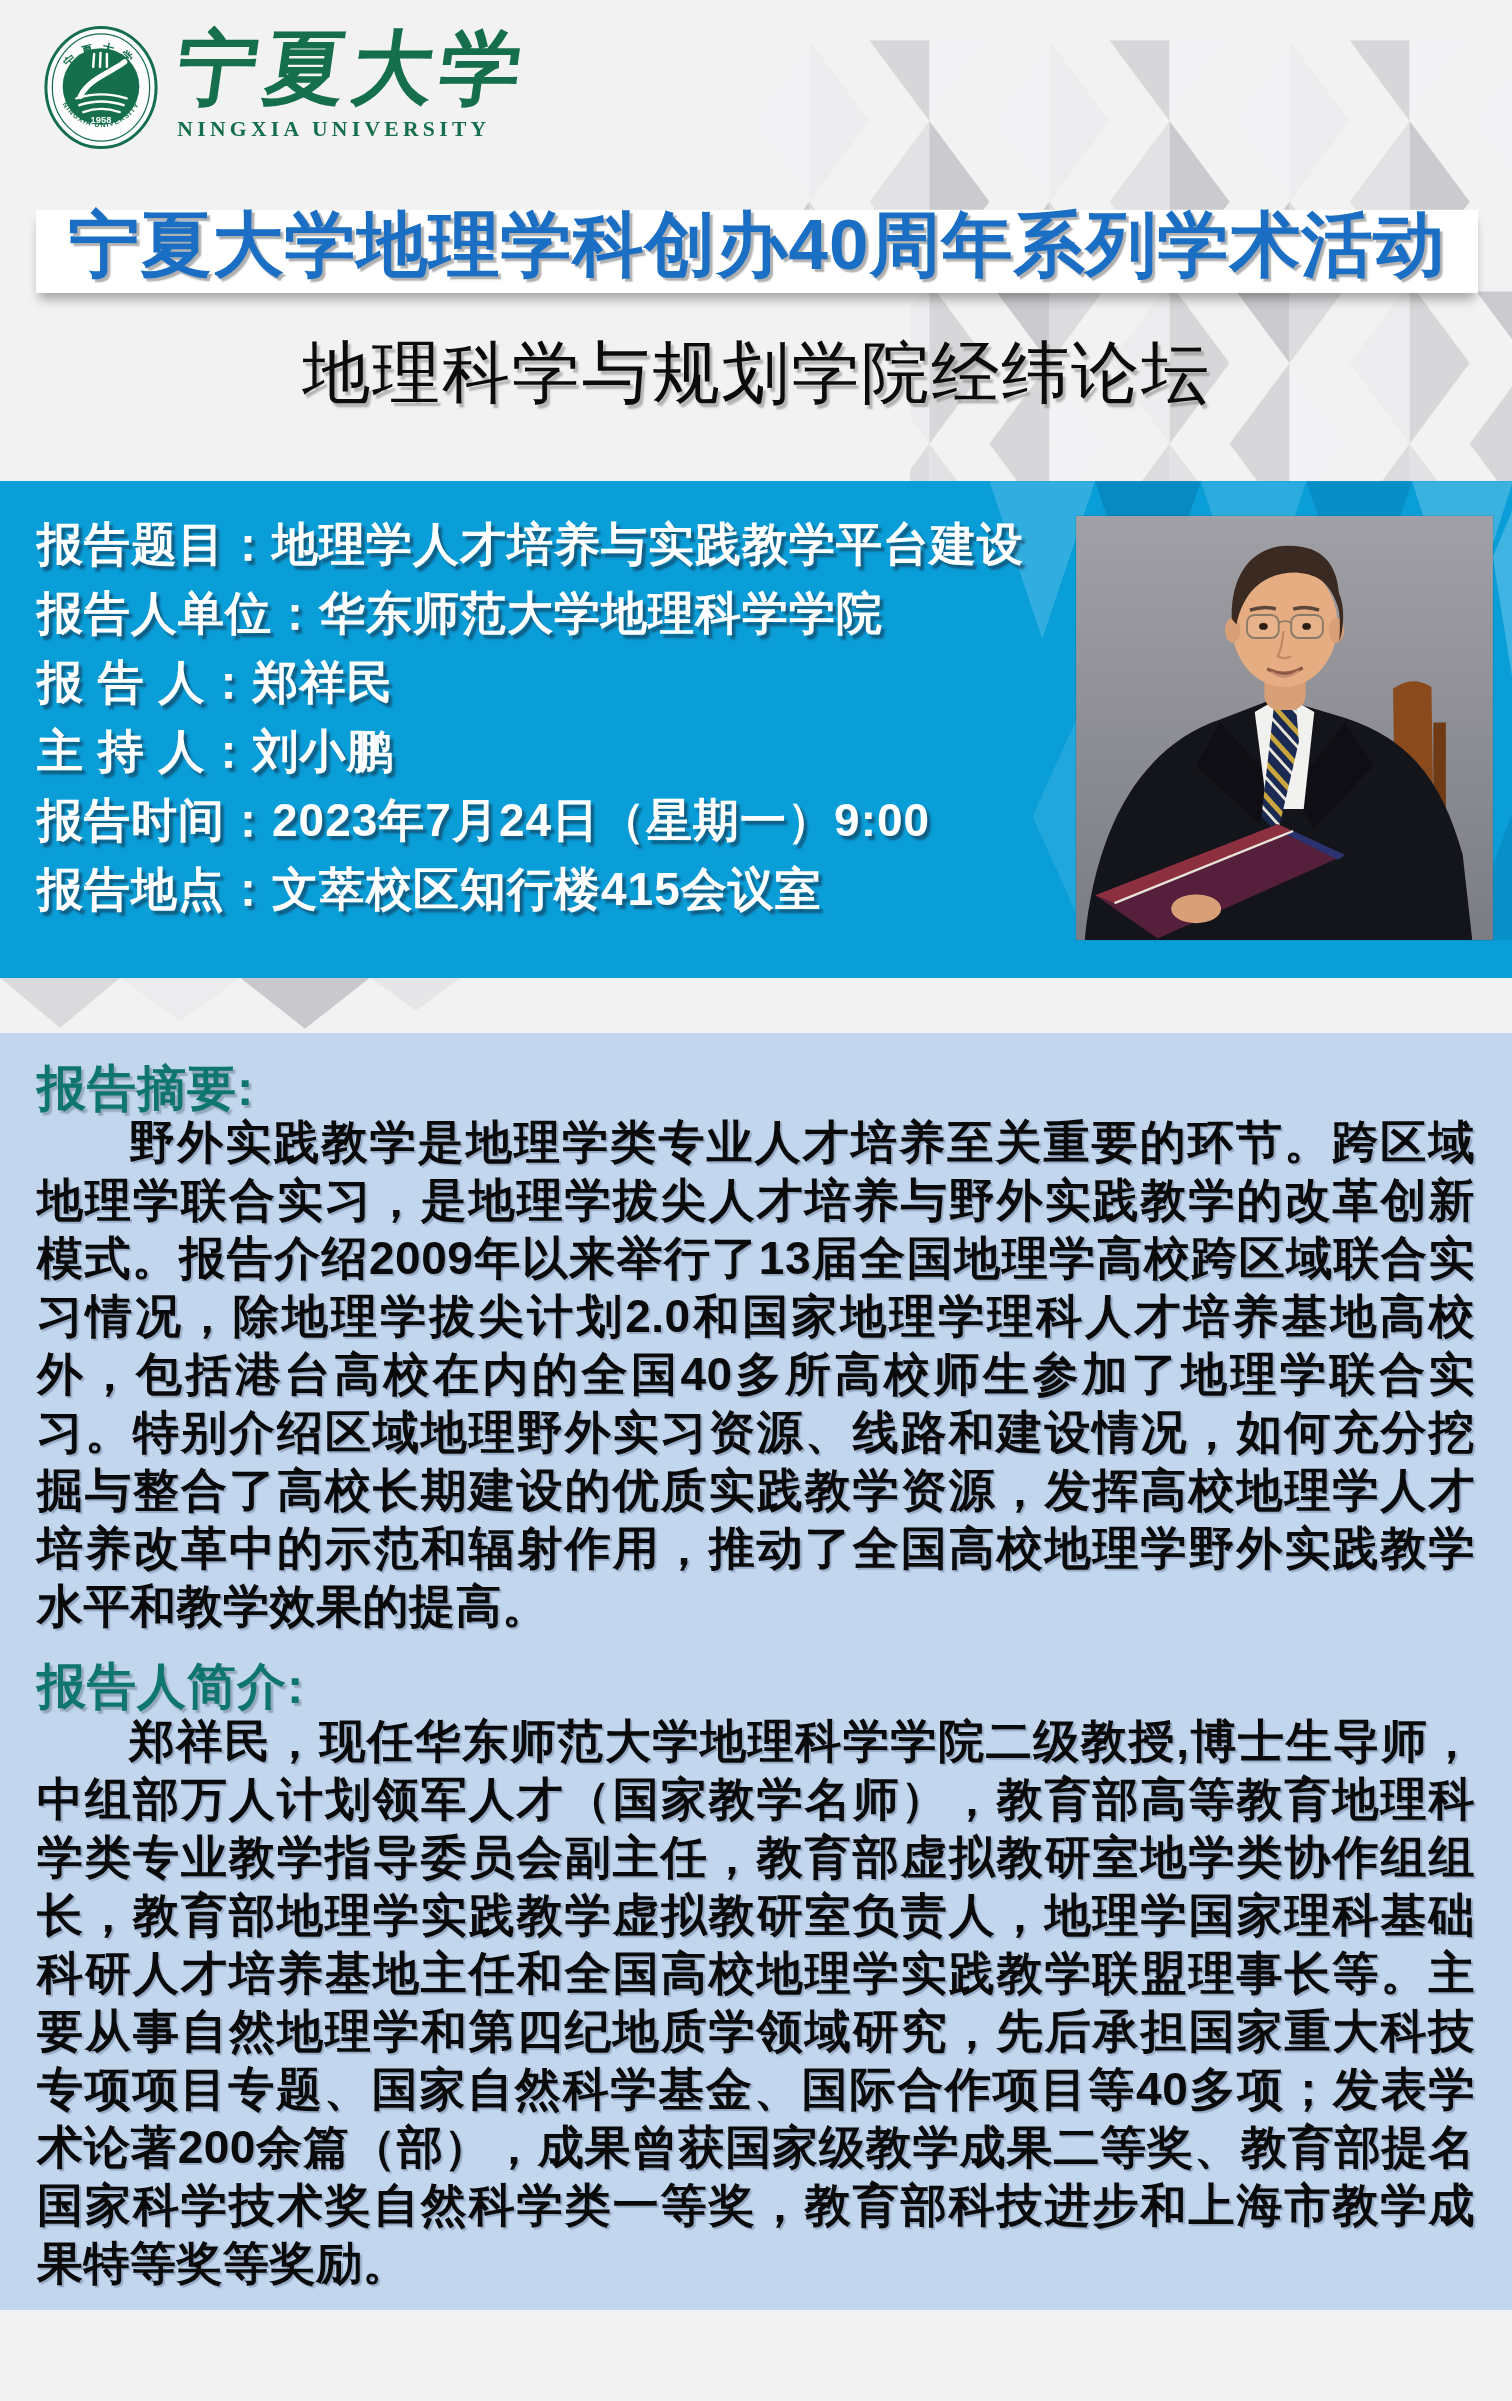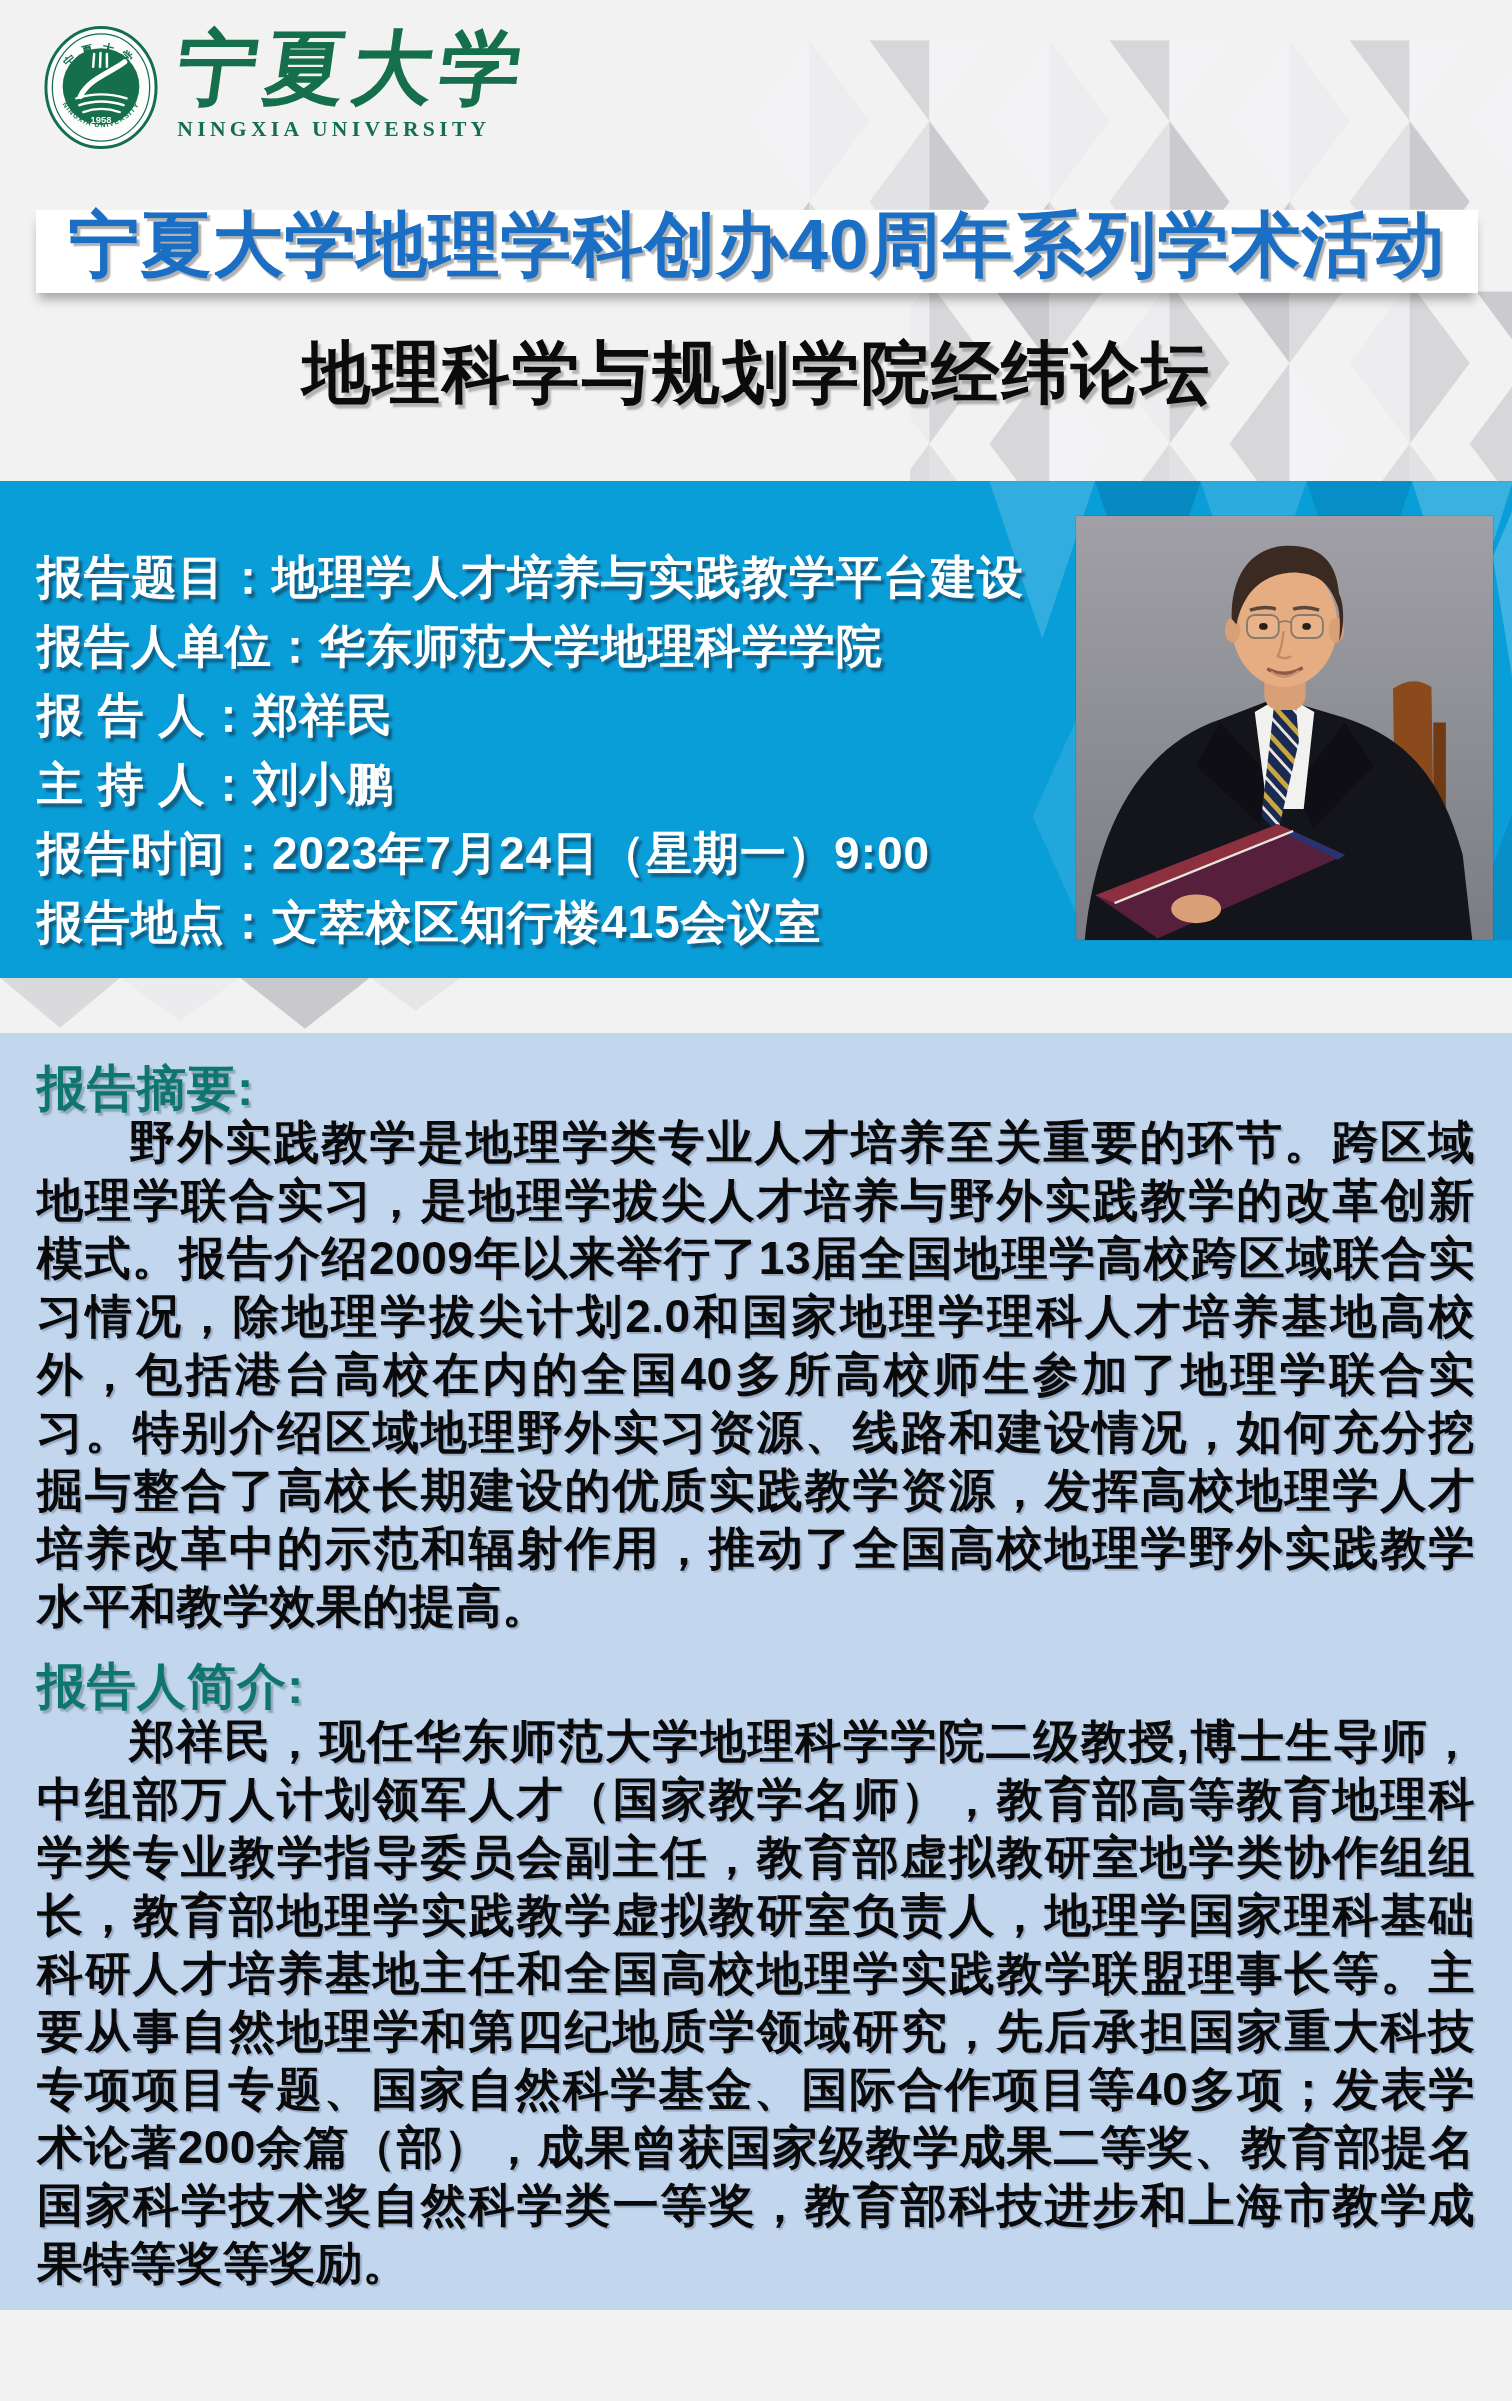--- a/index.html
+++ b/index.html
@@ -23,26 +23,26 @@
 
   
   #banner{position:absolute;left:36px;top:210px;width:1442px;height:83px;z-index:2;
       background:rgba(255,255,255,0.94);
       box-shadow:0 8.6px 10.6px -2.9px rgba(0,0,0,0.33);
       display:flex;align-items:flex-end;justify-content:center;}
   #banner-title{font-size:71px;font-weight:900;color:#1a6fc4;letter-spacing:1px;white-space:nowrap;
       text-shadow:2.9px 3.4px 1.4px rgba(80,80,80,0.45);}
 
   #subtitle{position:absolute;left:0;top:328px;width:1513px;z-index:2;text-align:center;
-      font-size:68px;font-weight:700;color:#0b0b0c;letter-spacing:1.9px;white-space:nowrap;
+      font-size:68px;font-weight:400;color:#0b0b0c;letter-spacing:1.9px;white-space:nowrap;
       text-shadow:2.9px 3.8px 1.9px rgba(125,125,125,0.55);}
 
   
   #info-box{position:absolute;left:0;top:481px;width:1513px;height:497px;background:#0a9ed9;z-index:0;}
-  #info-lines{position:absolute;left:37px;top:510px;z-index:3;margin-top:33px;}
+  #info-lines{position:absolute;left:37px;top:510px;z-index:3;}
   .info-line{height:69px;display:flex;align-items:center;font-size:46px;font-weight:900;color:#ffffff;
       white-space:nowrap;text-shadow:3.4px 3.8px 2.4px rgba(20,40,60,0.55);letter-spacing:1px;}
 
   #speaker-photo{position:absolute;left:1076px;top:516px;width:417px;height:424px;z-index:2;
       box-shadow:0 0 0 0.5px rgba(0,0,0,0.15);}
 
   
   #content-box{position:absolute;left:0;top:1033px;width:1513px;height:1277px;background:#c2d6ee;z-index:1;}
   .section-heading{position:absolute;left:37px;font-size:49px;font-weight:900;color:#0f766e;
       letter-spacing:1px;text-shadow:2.4px 2.9px 1.4px rgba(100,120,140,0.5);white-space:nowrap;}

